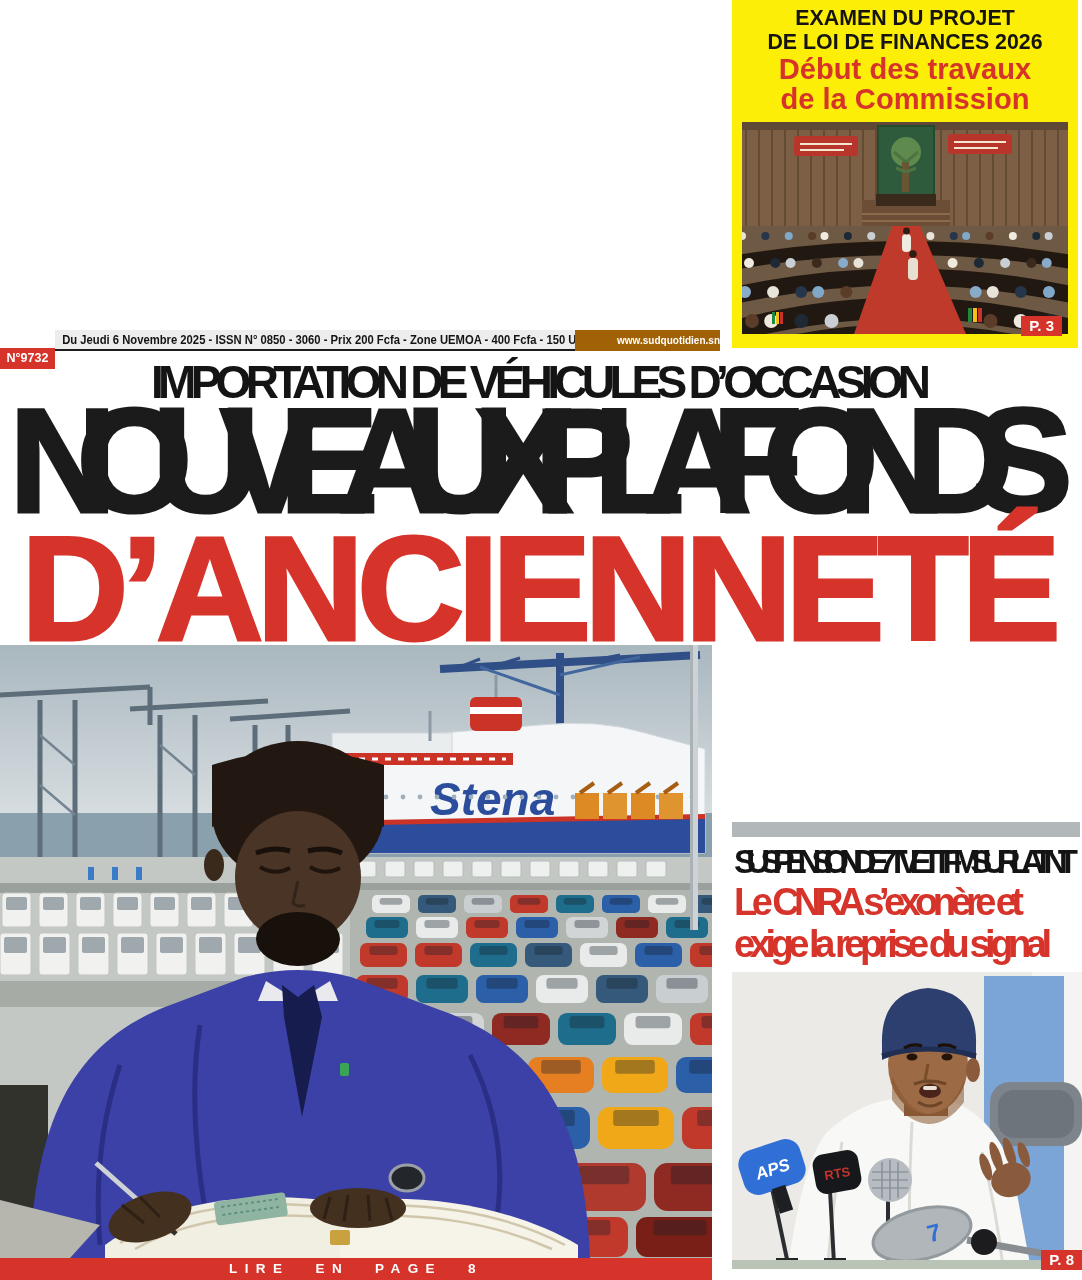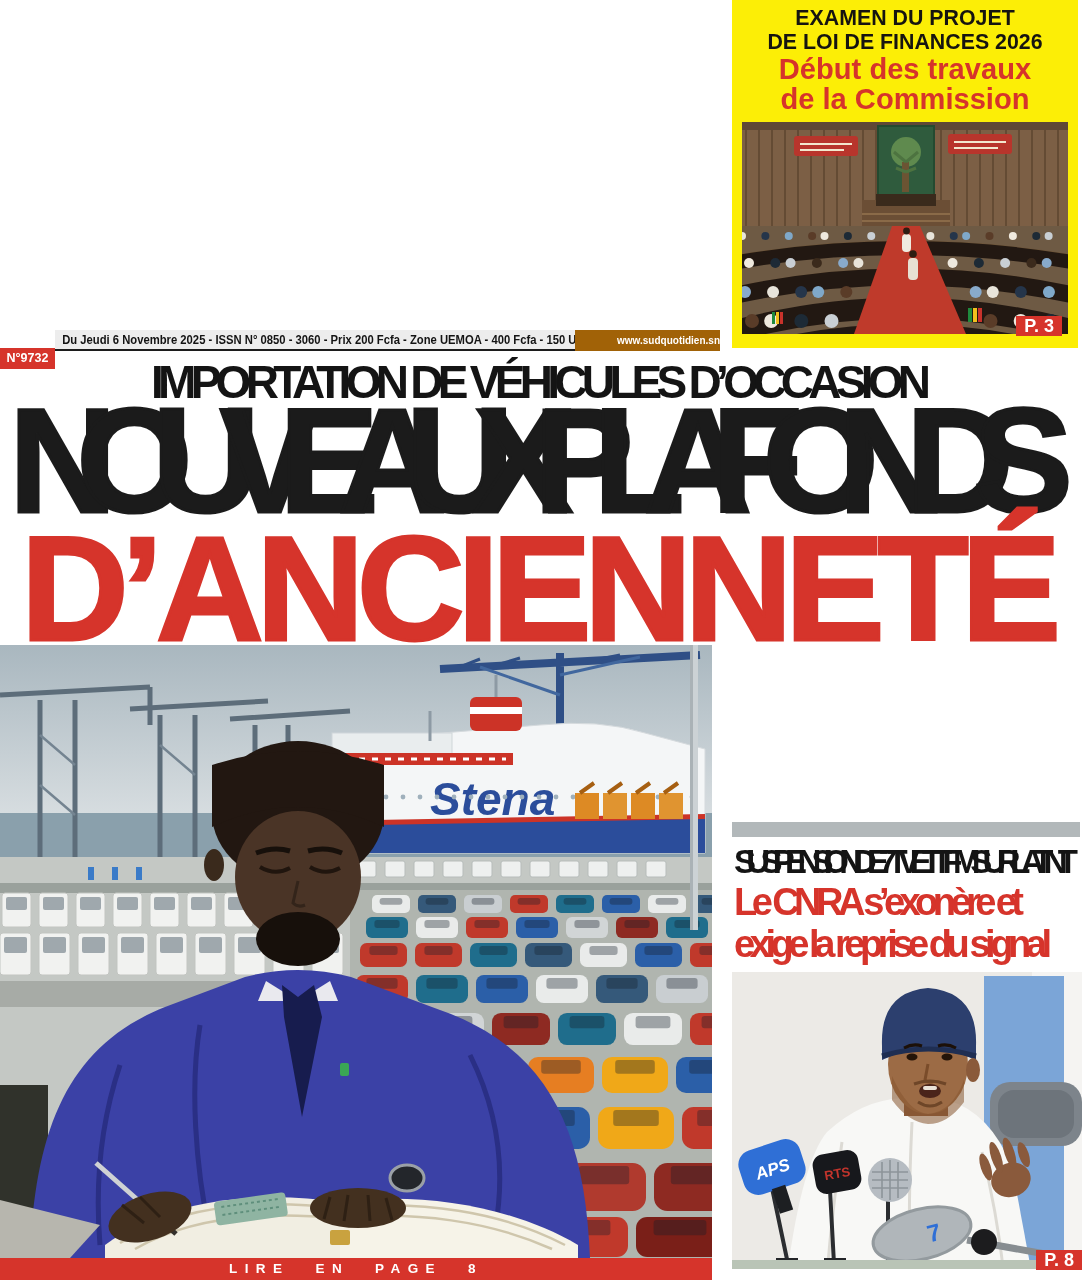--- a/index.html
+++ b/index.html
@@ -23,21 +23,21 @@
 
   
   .us-box{left:732px;top:648px;width:346px;height:152px;background:#d6342b;color:#fff;text-align:center;}
   .us-kicker{white-space:nowrap;font-weight:bold;font-size:21px;line-height:1.15;margin-top:3px;transform:scaleX(.95);}
   .us-line{white-space:nowrap;font-weight:bold;font-size:27px;line-height:1.04;transform:scaleX(.93);}
   .us-pageref{position:absolute;right:10px;bottom:3px;font-weight:bold;font-size:14px;color:#fff;}
 
   .divider{left:732px;top:822px;width:348px;height:15px;background:#b2b8ba;}
 
   
-  .badge{position:absolute;background:#d6342b;color:#fff;font-weight:bold;font-size:18px;
+  .badge{position:absolute;background:#d6342b;color:#fff;font-weight:bold;font-size:15px;
          line-height:20px;padding:0 8px;}
 
   
   .read-bar{left:0;top:1258px;width:712px;height:22px;background:#d6342b;color:#fff;text-align:center;
             font-weight:bold;font-size:13.5px;line-height:22px;letter-spacing:.55em;word-spacing:1.1em;}
 
   .photo-wrap{overflow:hidden;}
   svg text{font-family:"Liberation Sans","DejaVu Sans",sans-serif;}
 </style>
 </head>

